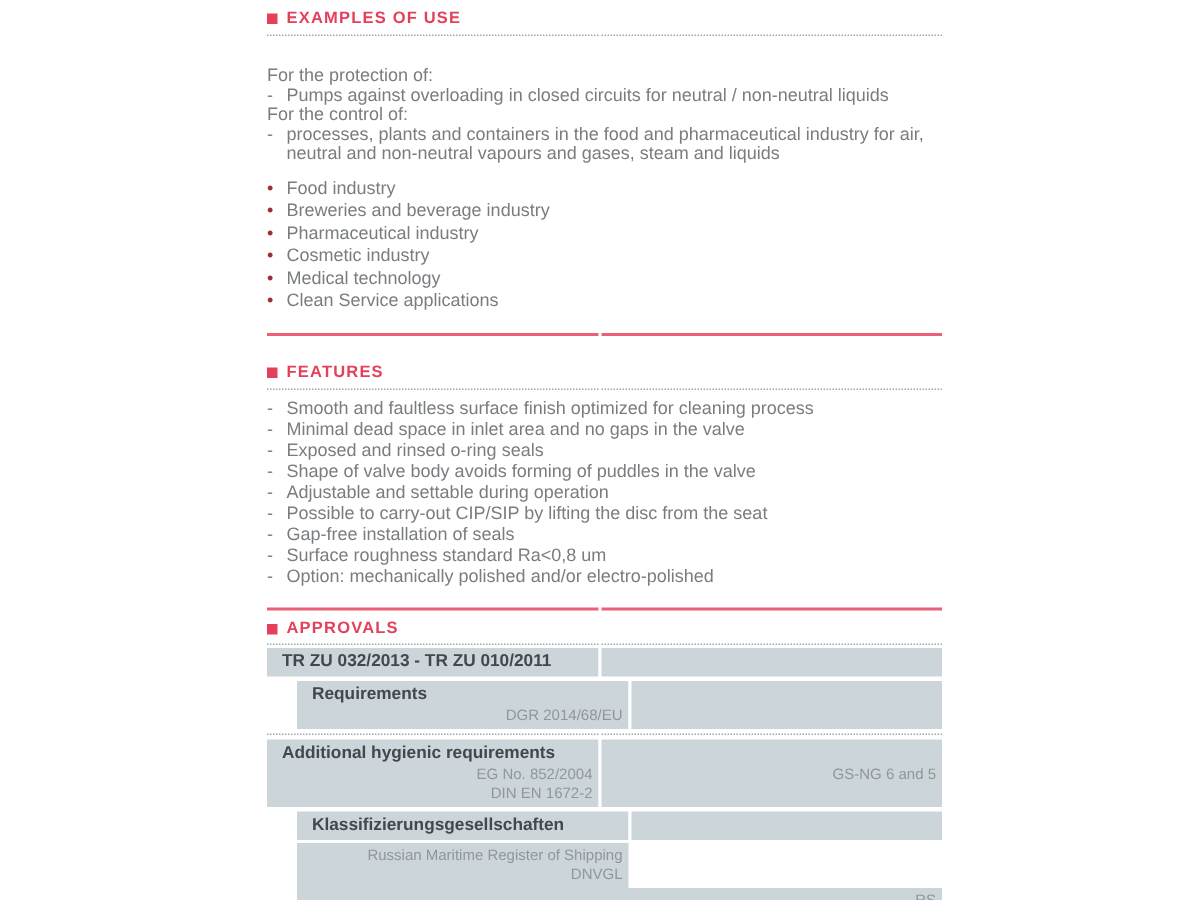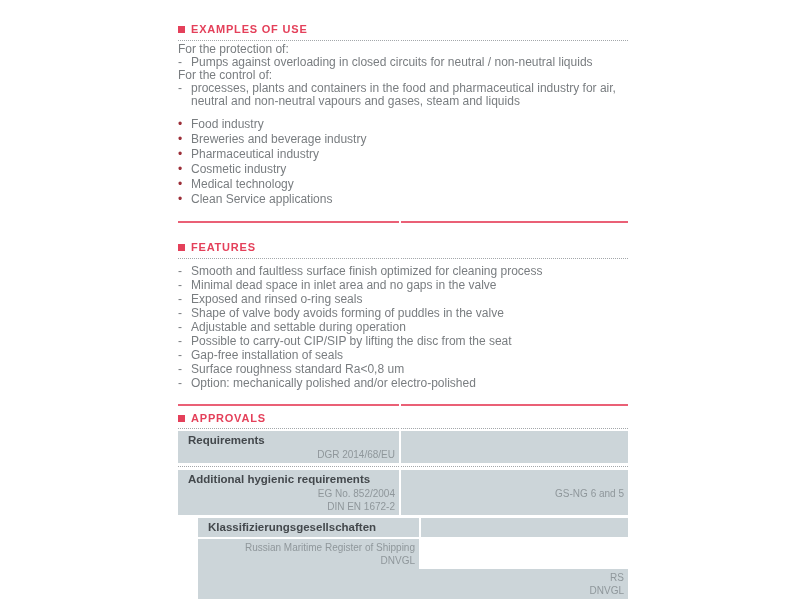--- a/index.html
+++ b/index.html
@@ -15,30 +15,30 @@
 
   
   .rule{display:flex;}
   .rule .s1{width:221px;}
   .rule .rgap{width:2px;flex:none;}
   .rule .s2{flex:1;}
   .red-rule .s1,.red-rule .s2{height:2px;background:var(--rule-red);}
   .dotted .s1,.dotted .s2{height:0;border-top:1px dotted var(--dotted-gray);}
 
   
-  .intro{margin-top:2px;font-size:12px;line-height:13px;color:var(--body-text);}
+  .intro{margin-top:20px;font-size:12px;line-height:13px;color:var(--body-text);}
   .mrow{display:flex;}
   .mk{width:13px;flex:none;}
   .tx{flex:1;}
   .bullets{margin-top:9px;font-size:12px;line-height:15px;color:var(--body-text);}
   .bullets .mk{color:var(--bullet-red);}
   .features{margin-top:5px;font-size:12px;line-height:14px;color:var(--body-text);}
 
   
-  #hdr1{margin-top:23px;}
+  #hdr1{margin-top:6px;}
   .hdr-dotted{margin-top:4px;}
   #features-rule{margin-top:14px;}
   #hdr2{margin-top:18px;}
   #approvals-rule{margin-top:14px;}
   #hdr3{margin-top:6px;text-align:right;}
   #approvals-dotted{margin-top:3px;}
 
   
   .tbl{margin-top:2px;}
   .band{display:flex;}
@@ -178,20 +178,27 @@
       <span class="sec-title">APPROVALS</span>
     </div>
     <div class="rule dotted hdr-dotted" id="approvals-dotted">
       <span class="s1"></span>
       <span class="rgap"></span>
       <span class="s2"></span>
     </div>
 
     <div class="tbl">
 
+      <div class="band">
+        <div class="cell cl">
+          <div class="t-title">TR ZU 032/2013 - TR ZU 010/2011</div>
+        </div>
+        <div class="cgap"></div>
+        <div class="cell cr"></div>
+      </div>
 
       <div class="band">
         <div class="cell cl">
           <div class="t-title">Requirements</div>
           <div class="t-data">DGR 2014/68/EU</div>
         </div>
         <div class="cgap"></div>
         <div class="cell cr"></div>
       </div>
 

